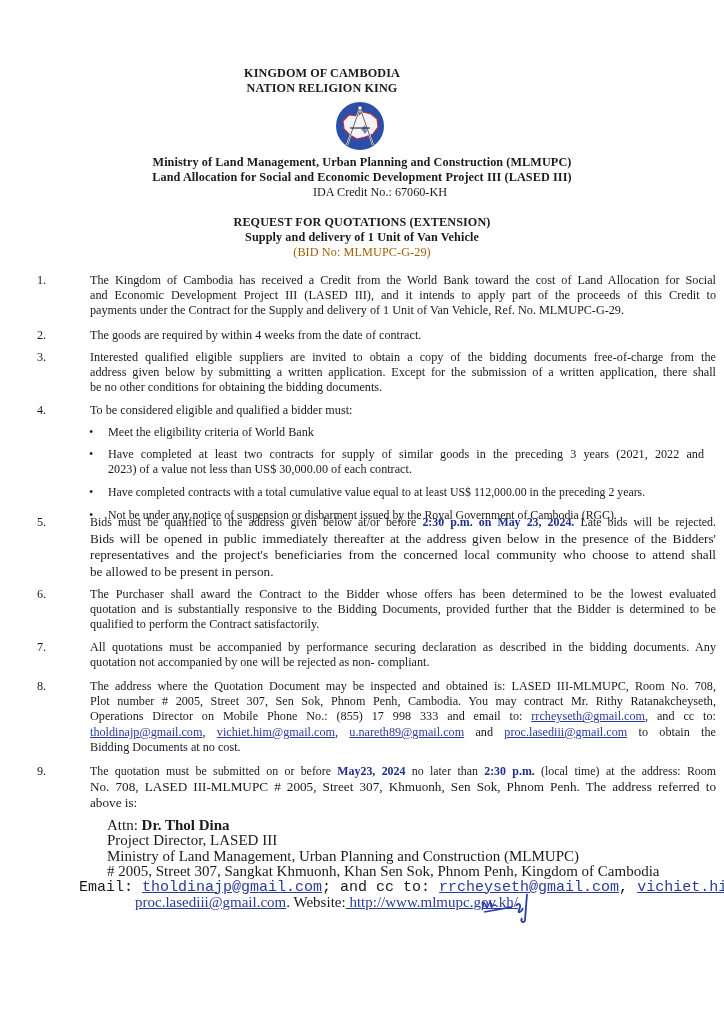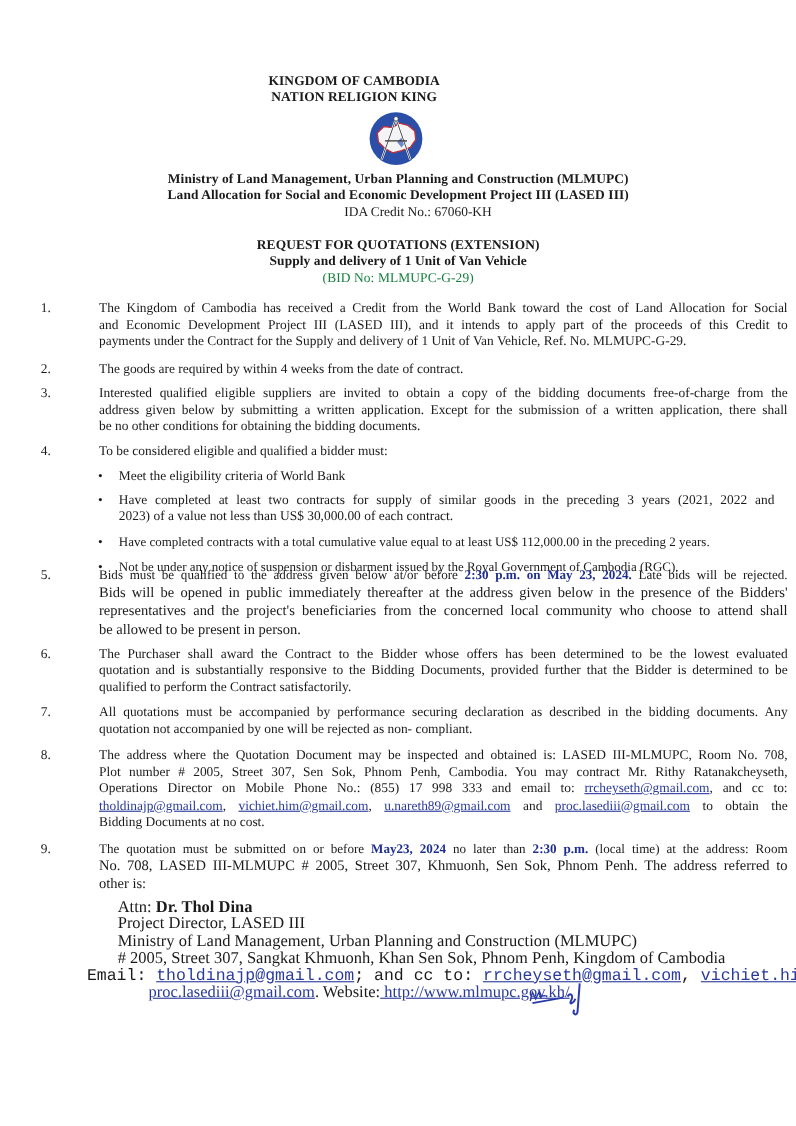--- a/index.html
+++ b/index.html
@@ -9,21 +9,21 @@
     color: #1a1a1a;
   }
   .page { position: absolute; left: 0; top: 0; width: 724px; height: 1024px; }
   .center { text-align: center; }
   .hdr-bold { font-weight: bold; font-size: 12.2px; line-height: 15px; letter-spacing: 0.1px; }
   .hdr-top { position: absolute; top: 66px; left: 0; width: 644px; }
   .logo { position: absolute; left: 335px; top: 101px; width: 50px; height: 50px; }
   .ministry { position: absolute; top: 155px; left: 0; width: 724px; }
   .ministry .plain { font-weight: normal; font-size: 12.2px; line-height: 15px; padding-left: 36px; }
   .rfq { position: absolute; top: 215px; left: 0; width: 724px; }
-  .rfq .bid { font-weight: normal; color: #15803d; }
+  .rfq .bid { font-weight: normal; color: #a16207; }
   .item { position: absolute; left: 0; width: 724px; font-size: 12.2px; line-height: 15.2px; }
   .num { position: absolute; left: 37px; top: 0; }
   .txt { position: absolute; left: 90px; width: 626px; text-align: justify; }
   .txt .ln { display: block; text-align: justify; text-align-last: justify; white-space: nowrap; }
   .txt .ln.last { text-align-last: left; }
   .bullets { position: absolute; left: 78px; width: 626px; }
   .bullet { position: absolute; left: 0; width: 626px; }
   .bdot { position: absolute; left: 11px; top: 0; }
   .btxt { position: absolute; left: 30px; width: 596px; }
   .hl { color: #1f2f8f; font-weight: bold; }
@@ -163,21 +163,21 @@
       <span class="ln"><span class="link">tholdinajp@gmail.com</span><span>, </span><span class="link">vichiet.him@gmail.com</span><span>, </span><span class="link">u.nareth89@gmail.com</span><span> and </span><span class="link">proc.lasediii@gmail.com</span><span> to obtain the</span></span>
       <span class="ln last">Bidding Documents at no cost.</span>
     </div>
   </div>
 
   <div class="item" style="top:763px; line-height:16px;">
     <span class="num">9.</span>
     <div class="txt">
       <span class="ln" style="font-size:11.9px;"><span>The quotation must be submitted on or before </span><span class="hl">May23, 2024</span><span> no later than </span><span class="hl">2:30 p.m.</span><span> (local time) at the address: Room</span></span>
       <span class="ln largerfont">No. 708, LASED III-MLMUPC # 2005, Street 307, Khmuonh, Sen Sok, Phnom Penh. The address referred to</span>
-      <span class="ln last largerfont">other is:</span>
+      <span class="ln last largerfont">above is:</span>
     </div>
   </div>
 
   <div class="attn">
     <span class="ln"><span>Attn: </span><b>Dr. Thol Dina</b></span>
     <span class="ln">Project Director, LASED III</span>
     <span class="ln">Ministry of Land Management, Urban Planning and Construction (MLMUPC)</span>
     <span class="ln"># 2005, Street 307, Sangkat Khmuonh, Khan Sen Sok, Phnom Penh, Kingdom of Cambodia</span>
     <span class="ln" style="margin-left:-28px;padding-left:28px;text-indent:-28px;font-family:Liberation Mono, monospace;"><span>Email: </span><span class="link">tholdinajp@gmail.com</span><span>; and cc to: </span><span class="link">rrcheyseth@gmail.com</span><span>, </span><span class="link">vichiet.him@gmail.com</span><span>, </span><span class="link">u.nareth89@gmail.com</span><span> and</span></span>
     <span class="ln indent"><span class="link">proc.lasediii@gmail.com</span><span>. Website:</span><span class="link"> http://www.mlmupc.gov.kh/</span></span>

